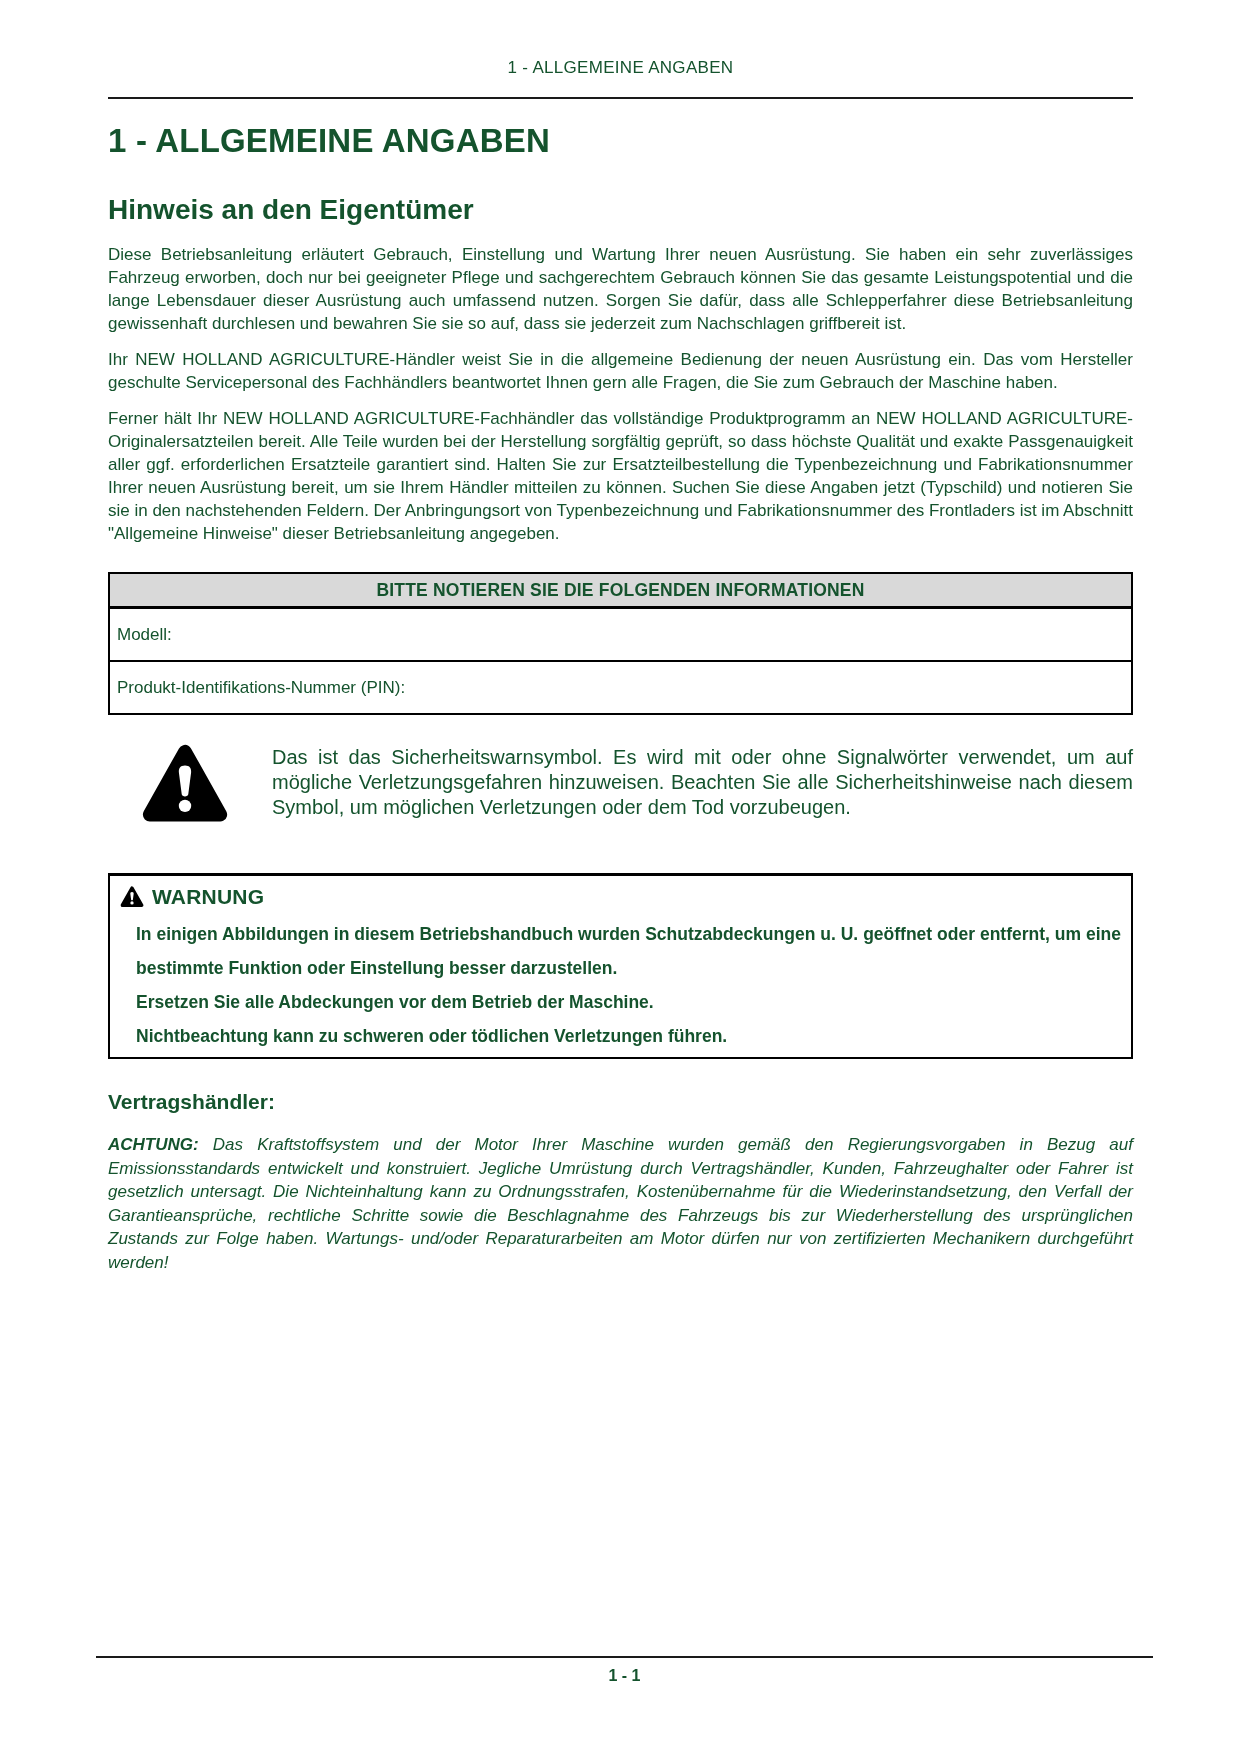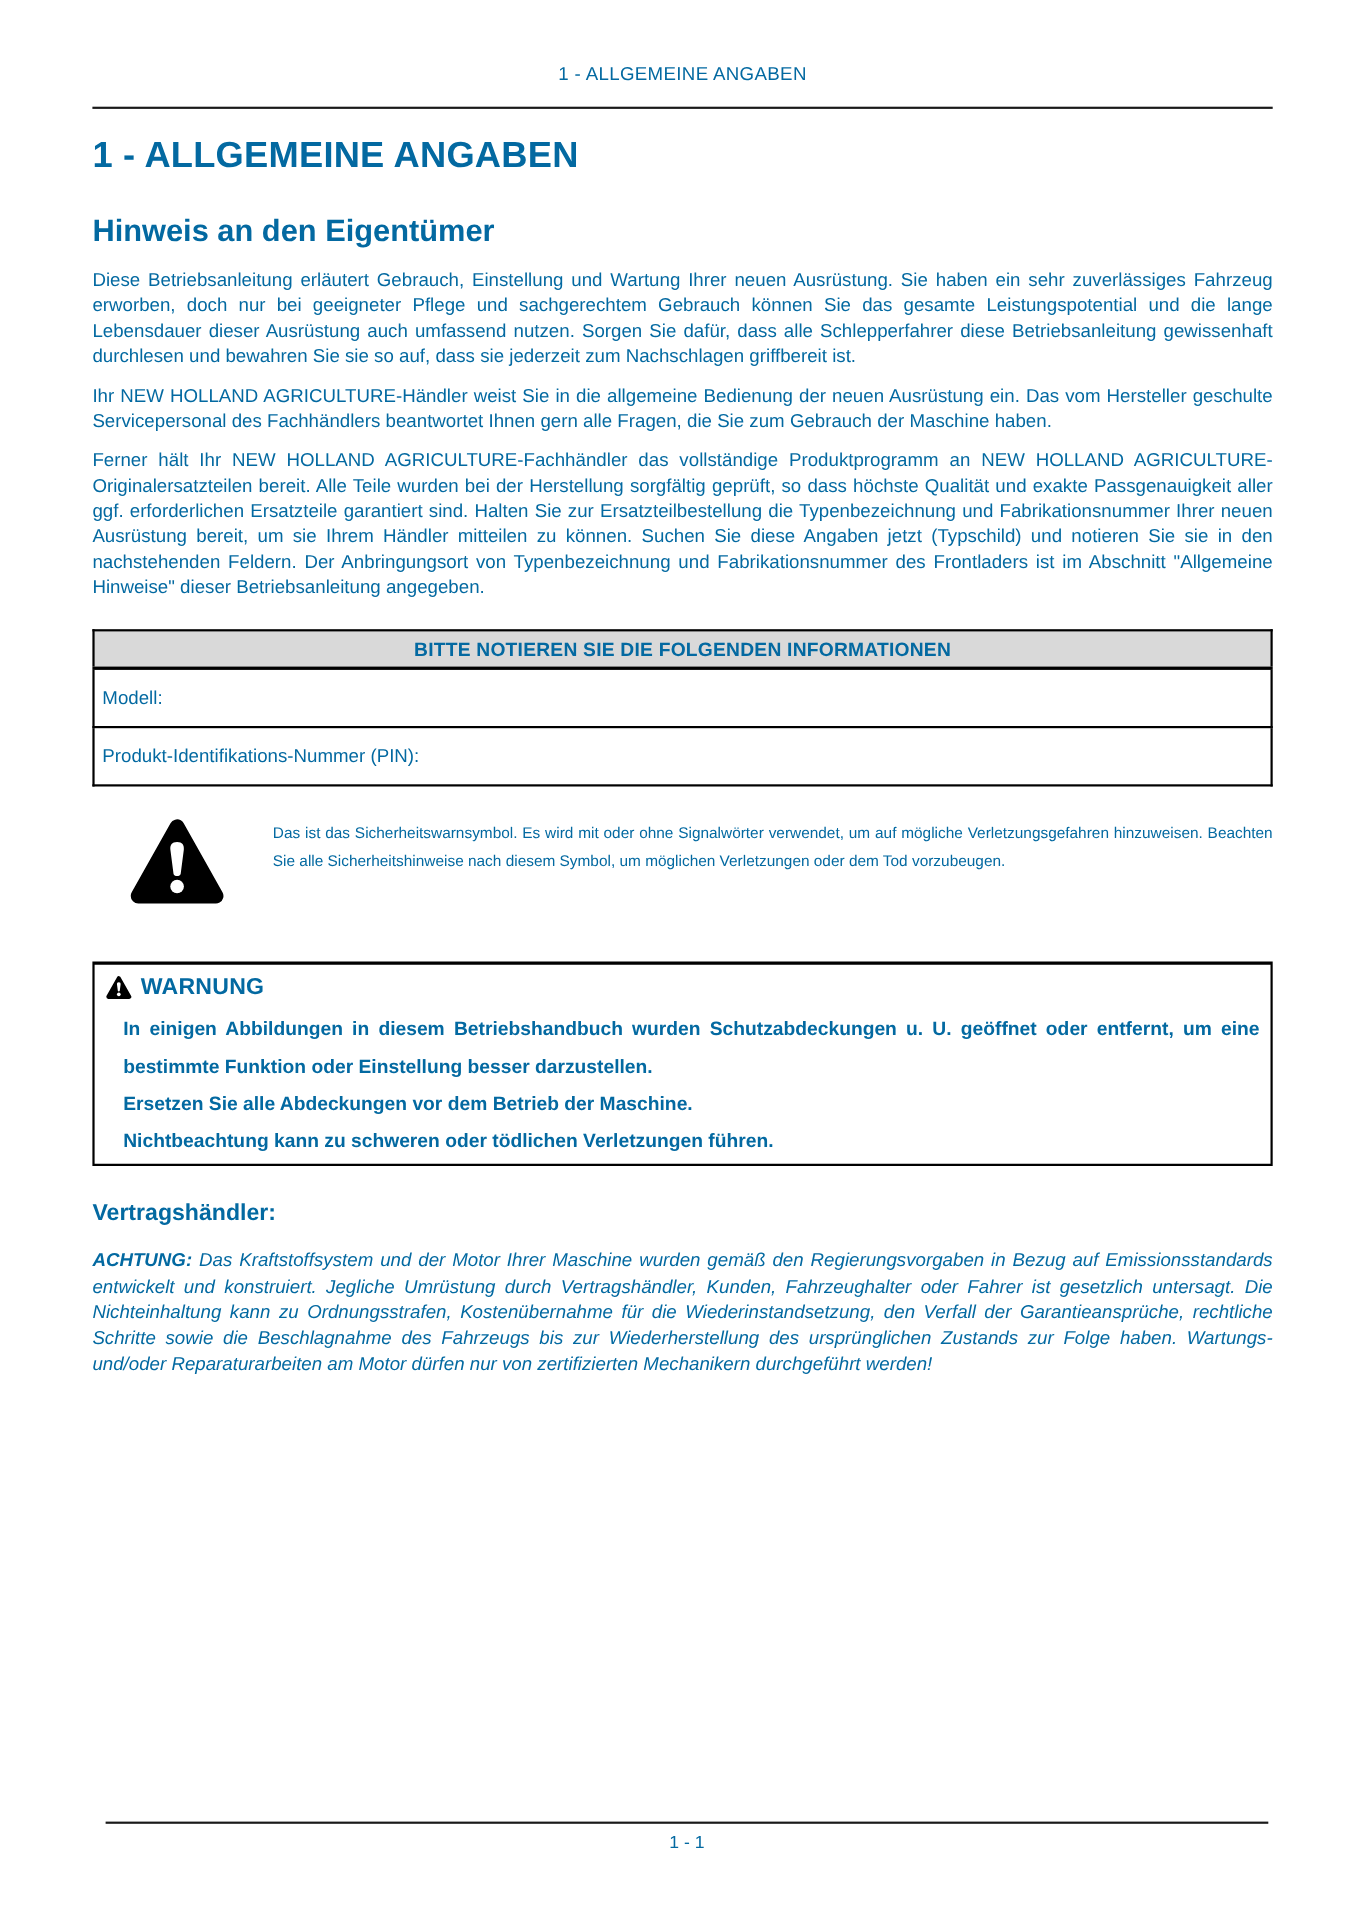--- a/index.html
+++ b/index.html
@@ -5,25 +5,25 @@
   html, body {
     margin: 0;
     padding: 0;
     background: #ffffff;
   }
   .page {
     position: relative;
     width: 1241px;
     height: 1702px;
     background: #ffffff;
-    color: #0369a1;
+    color: #14532d;
     font-family: "Liberation Sans", "DejaVu Sans", sans-serif;
     overflow: hidden;
     box-sizing: border-box;
-    padding: 0 84px;
+    padding: 0 108px;
   }
   .running-header {
     padding-top: 58px;
     text-align: center;
     font-size: 17px;
     line-height: 20px;
     letter-spacing: 0.3px;
   }
   .header-rule {
     margin-top: 19px;
@@ -80,21 +80,21 @@
     display: flex;
     align-items: flex-start;
   }
   .safety-row .icon-wrap {
     flex: 0 0 auto;
     margin-left: 34px;
     width: 86px;
   }
   .safety-row p {
     margin: 2px 0 0 44px;
-    font-size: 14px;
+    font-size: 20px;
     line-height: 25px;
     text-align: justify;
     flex: 1 1 auto;
   }
   .warning-box {
     margin-top: 44px;
     border: 2px solid #000;
     border-top-width: 3px;
     padding: 9px 10px 4px 10px;
     box-sizing: border-box;
@@ -133,20 +133,21 @@
     line-height: 23.5px;
     font-style: italic;
     text-align: justify;
   }
   p.notice .notice-label { font-weight: bold; }
   .page-footer {
     position: absolute;
     left: 96px;
     right: 88px;
     top: 1656px;
+    font-weight: bold;
   }
   .footer-rule { height: 2px; background: #1a1a1a; }
   .footer-text {
     margin-top: 8px;
     text-align: center;
     font-size: 16px;
     line-height: 19px;
   }
 </style>
 </head>

